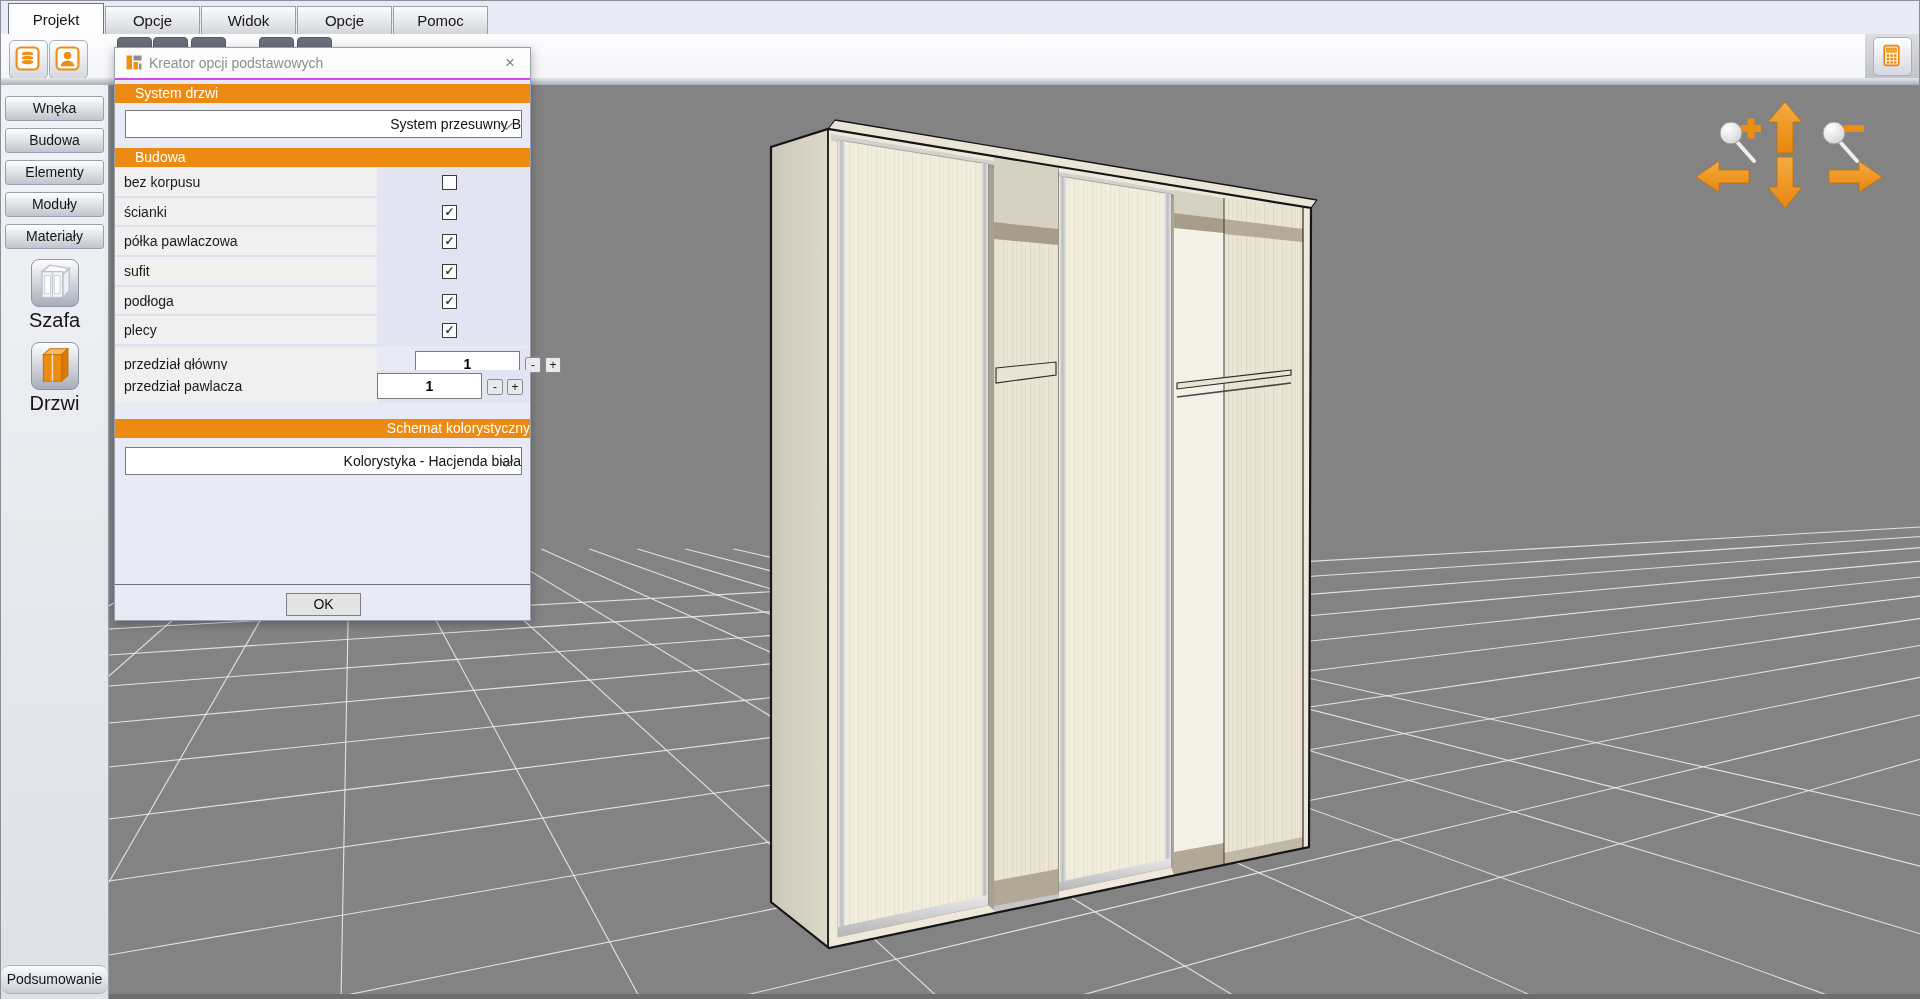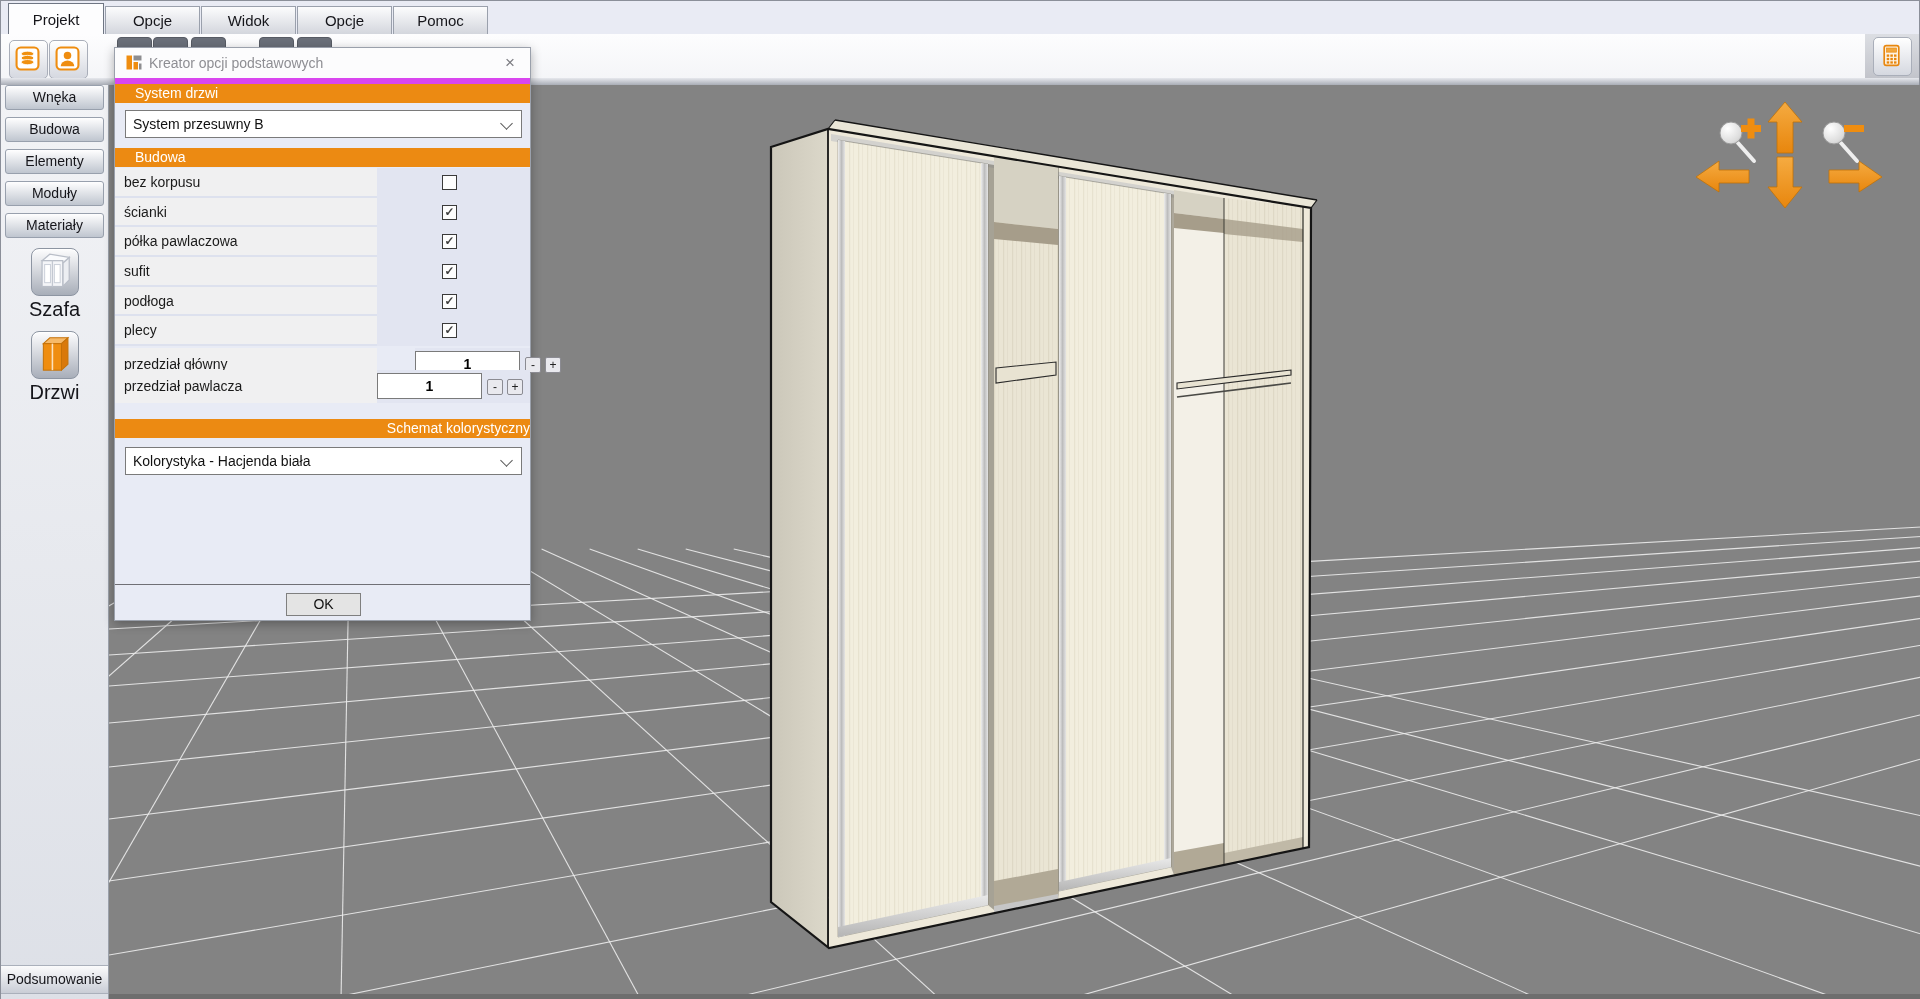--- a/index.html
+++ b/index.html
@@ -22,45 +22,45 @@
   .tbtn-partial{position:absolute;top:3px;width:33px;height:14px;border-radius:4px 4px 0 0;
         background:#6a6f79;border:1px solid #575b64;}
   .calc-panel{position:absolute;right:0;top:0;width:54px;height:44px;background:linear-gradient(#dcdee3,#c2c4cb);}
 
   
   .sidebar{position:absolute;left:0;top:84px;width:108px;height:915px;
            background:linear-gradient(#f2f3f6,#dde0e7);border-right:1px solid #9aa0aa;box-sizing:border-box;}
   .navbtn{margin:0 4px 7px 4px;height:23px;border:1px solid #98a0ad;border-radius:3px;
           background:linear-gradient(#ffffff,#bfc5cf);font-size:14px;color:#15151a;
           text-align:center;line-height:22px;cursor:default;}
-  .navwrap{padding-top:0;}
+  .navwrap{padding-top:11px;}
   .toolbox{text-align:center;}
   .toolbtn{width:46px;height:46px;margin:10px auto 2px auto;border:1px solid #8d95a2;border-radius:8px;
            background:linear-gradient(#fdfdfe,#a8aeb9);box-shadow:inset 0 1px 0 #fff;}
   .toollabel{font-size:20px;color:#15151a;margin-bottom:4px;}
   .summary{position:absolute;left:0;bottom:6px;width:100%;height:27px;border-top:1px solid #aab0bb;border-bottom:1px solid #aab0bb;
-           background:linear-gradient(#fbfbfc,#c9cdd6);font-size:14px;color:#15151a;text-align:center;line-height:26px;}
+           background:linear-gradient(#fbfbfc,#c9cdd6);font-size:14px;color:#15151a;text-align:center;line-height:26px;border-radius:9px;}
 
   
   .viewport{position:absolute;left:108px;top:84px;width:1812px;height:915px;background:#838383;}
   .viewport svg{position:absolute;left:0;top:0;width:100%;height:100%;}
   #grid line{stroke:#ededed;stroke-width:1.1;opacity:.9;}
 
   
   .dialog{position:absolute;left:113px;top:46px;width:417px;height:574px;background:#e8ebf5;
           border:1px solid #9aa0ab;box-shadow:0 3px 10px rgba(0,0,0,.30);box-sizing:border-box;}
-  .dlg-title{position:absolute;left:0;top:0;width:100%;height:30px;background:#fcfcfd;border-bottom:7px solid #d946ef;}
+  .dlg-title{position:absolute;left:0;top:0;width:100%;height:30px;background:#fcfcfd;border-bottom:2px solid #d946ef;}
   .dlg-title .ttl{position:absolute;left:34px;top:7px;font-size:14px;color:#8e8e93;}
   .dlg-title svg{position:absolute;left:10px;top:6px;}
   .dlg-close{position:absolute;right:10px;top:5px;width:20px;height:20px;font-size:17px;color:#7c7c82;
              text-align:center;line-height:20px;cursor:default;}
   .ohdr{position:absolute;left:0;width:100%;height:19px;background:#ec8a12;color:#fff;font-size:14px;
         line-height:19px;padding-left:20px;box-sizing:border-box;}
   .dd{position:absolute;left:10px;width:397px;height:28px;background:#fff;border:1px solid #7a7a7a;
-      box-sizing:border-box;font-size:14px;color:#111;line-height:26px;padding-left:7px;cursor:default;}
+      box-sizing:border-box;font-size:14px;color:#111;line-height:26px;padding-left:7px;cursor:default;text-align:right;}
   .chev{position:absolute;right:10px;top:8px;width:8px;height:8px;border-right:1.6px solid #555;
         border-bottom:1.6px solid #555;transform:rotate(45deg);}
   .rows{position:absolute;left:0;top:120px;width:100%;}
   .crow{display:flex;height:29.7px;}
   .clabel{flex:0 0 262px;background:#f0f0f1;border-bottom:2px solid #dde1ee;box-sizing:border-box;
           font-size:14px;color:#1a1a1a;line-height:28px;padding-left:9px;}
   .ccell{flex:1;background:#e2e5f1;position:relative;}
   .cb{position:absolute;left:65px;top:7px;width:15px;height:15px;background:#fdfdfd;border:1.4px solid #3a3a3a;
       box-sizing:border-box;text-align:center;line-height:12px;font-size:12px;font-weight:bold;color:#3f3f3f;cursor:default;}
   .ctr{position:absolute;left:0;width:100%;height:33px;display:flex;}

